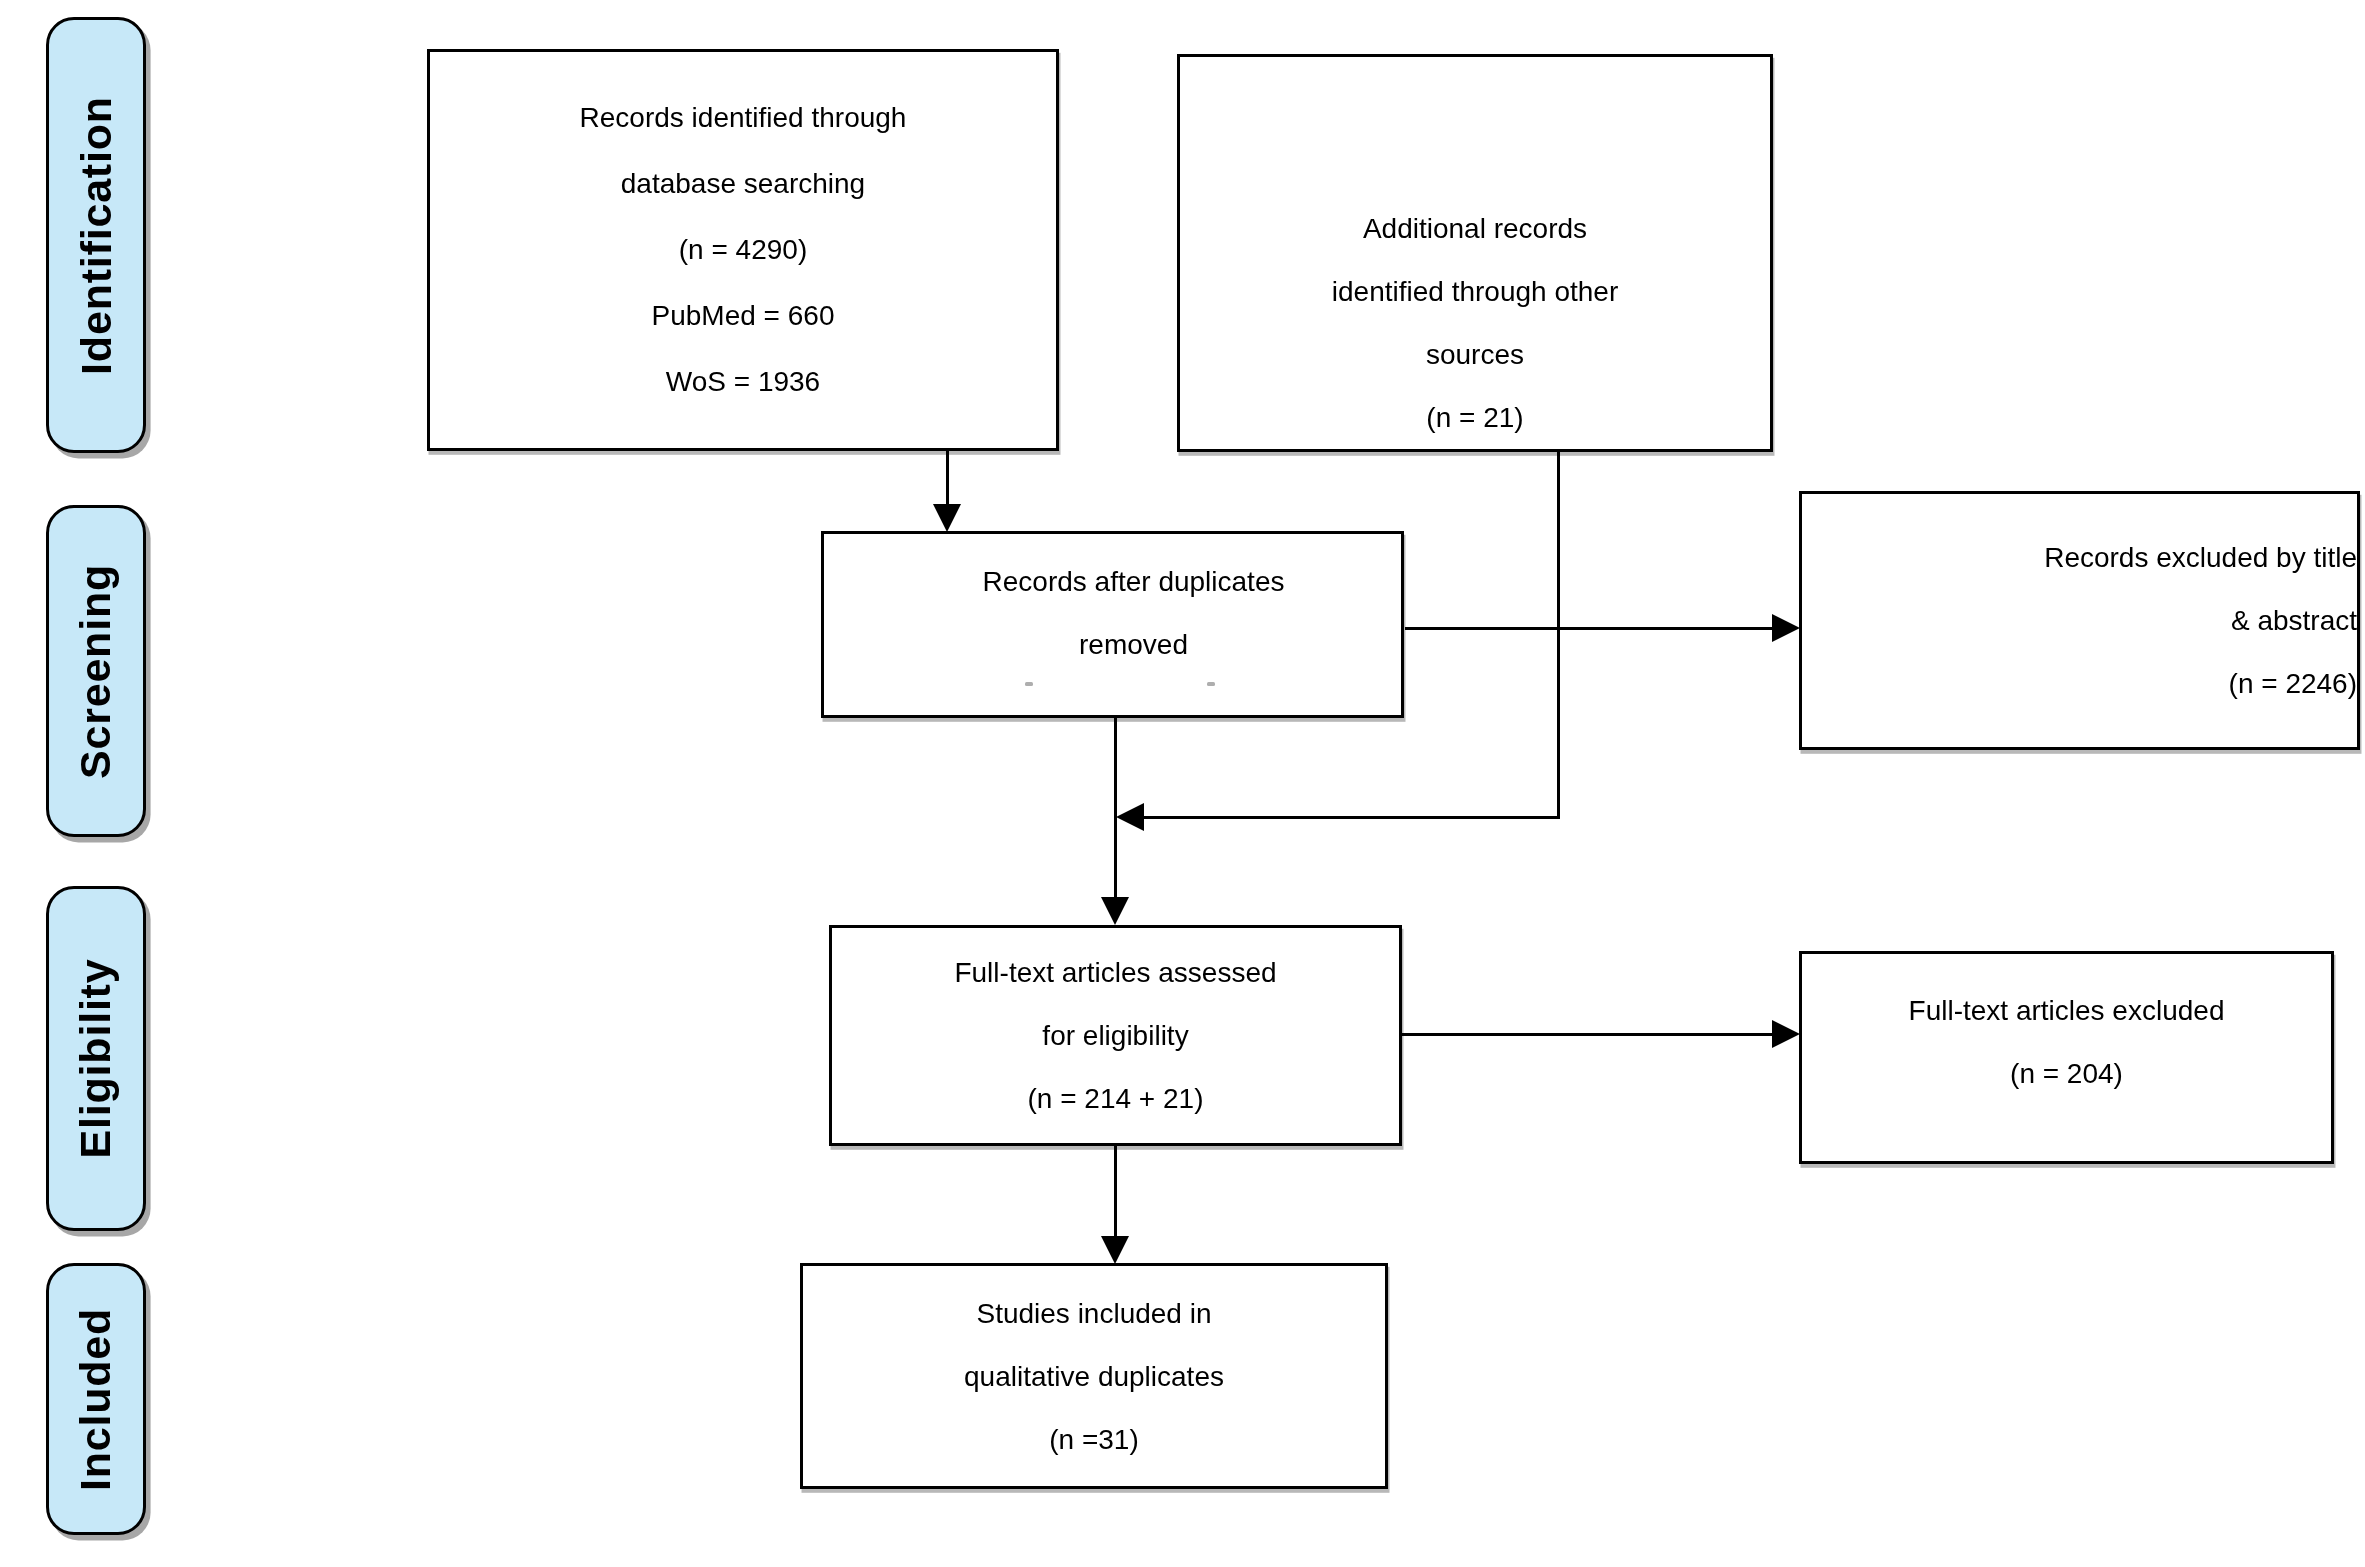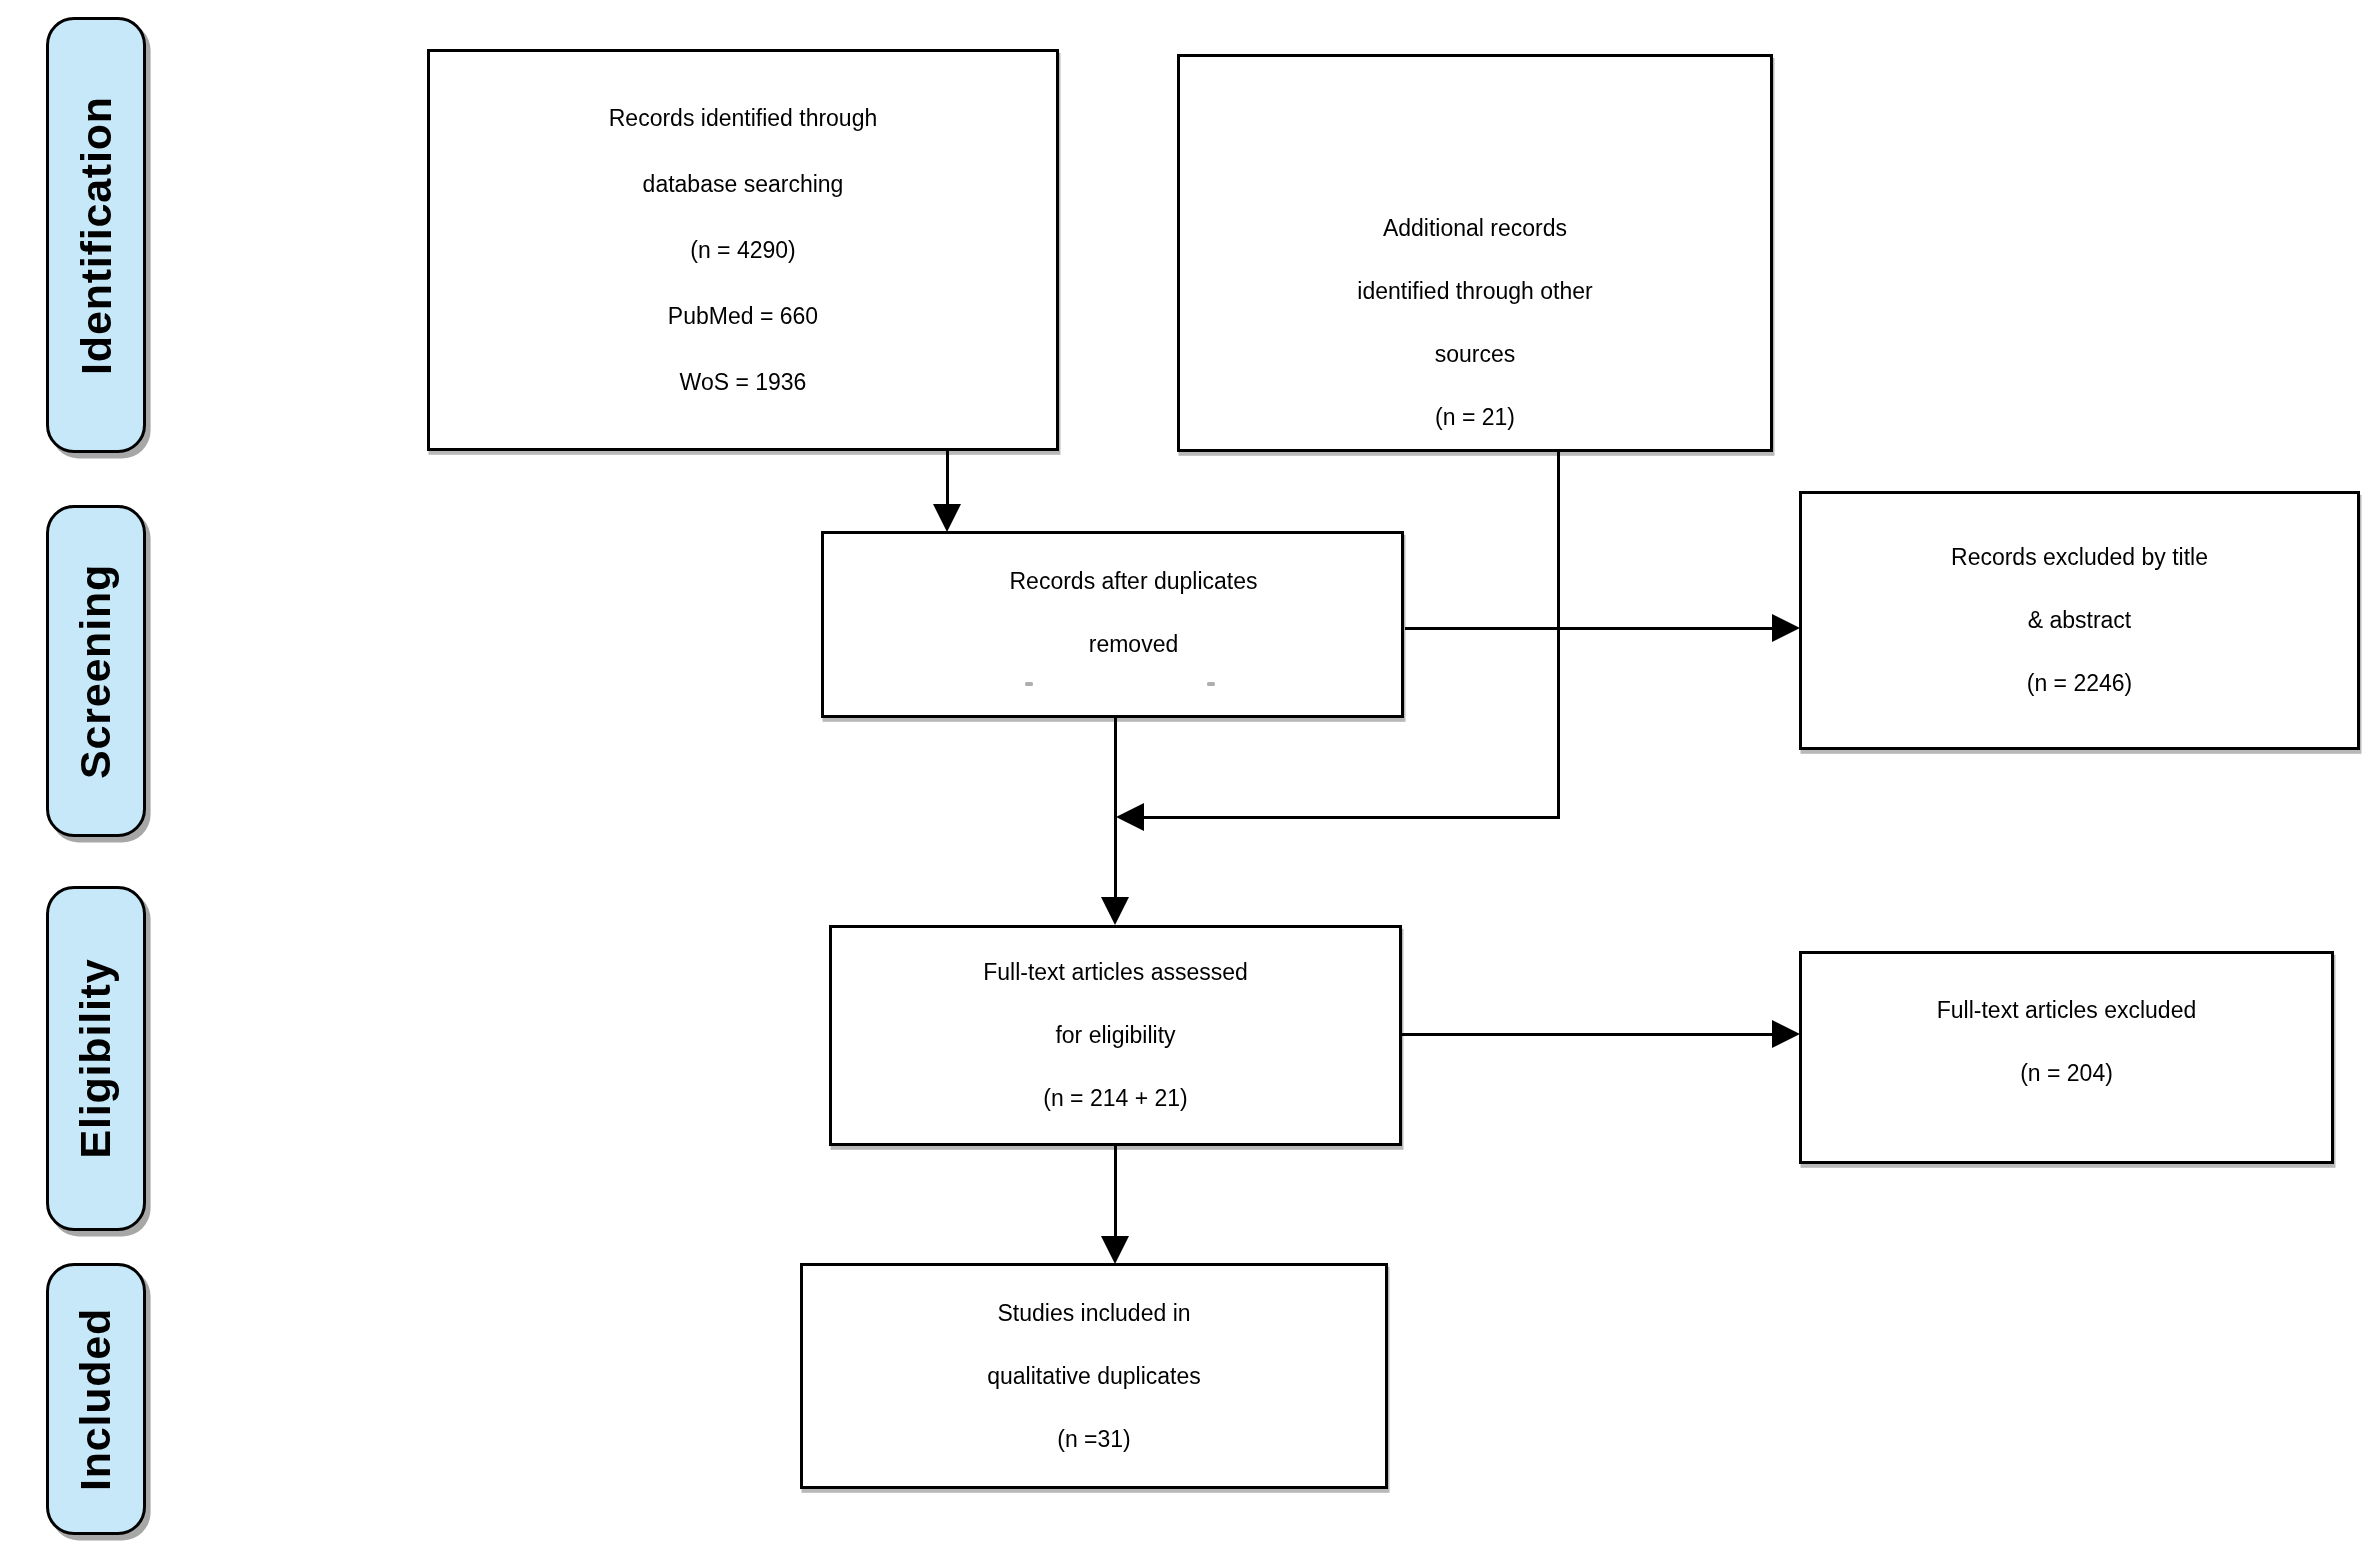--- a/index.html
+++ b/index.html
@@ -38,21 +38,21 @@
     position: absolute;
     background: #ffffff;
     border: 3.1px solid #000000;
     box-sizing: border-box;
     box-shadow: 1.5px 3.8px 0 rgba(0,0,0,0.28);
     display: flex;
     flex-direction: column;
     align-items: center;
     justify-content: center;
     text-align: center;
-    font-size: 23px;
+    font-size: 28px;
     line-height: 63px;
   }
   .fbox.top-align { justify-content: flex-end; }
   .fbox .line { display: block; white-space: nowrap; }
   
   .conn {
     position: absolute;
     background: #000000;
   }
   
@@ -104,21 +104,21 @@
   </div>
 
   <div class="fbox" style="left:821px; top:531px; width:583px; height:187px; padding-bottom:23px;padding-left:42px;">
     <span class="line">Records after duplicates</span>
     <span class="line">removed</span>
   </div>
 
   <div class="remnant-dot" style="left:1025px; top:682px;"></div>
   <div class="remnant-dot" style="left:1207px; top:682px;"></div>
 
-  <div class="fbox" style="left:1799px; top:491px; width:561px; height:259px;">
+  <div class="fbox" style="left:1799px; top:491px; width:561px; height:259px;align-items:flex-end;">
     <span class="line">Records excluded by title</span>
     <span class="line">&amp; abstract</span>
     <span class="line">(n = 2246)</span>
   </div>
 
   <div class="fbox" style="left:829px; top:925px; width:573px; height:221px;">
     <span class="line">Full-text articles assessed</span>
     <span class="line">for eligibility</span>
     <span class="line">(n = 214 + 21)</span>
   </div>

